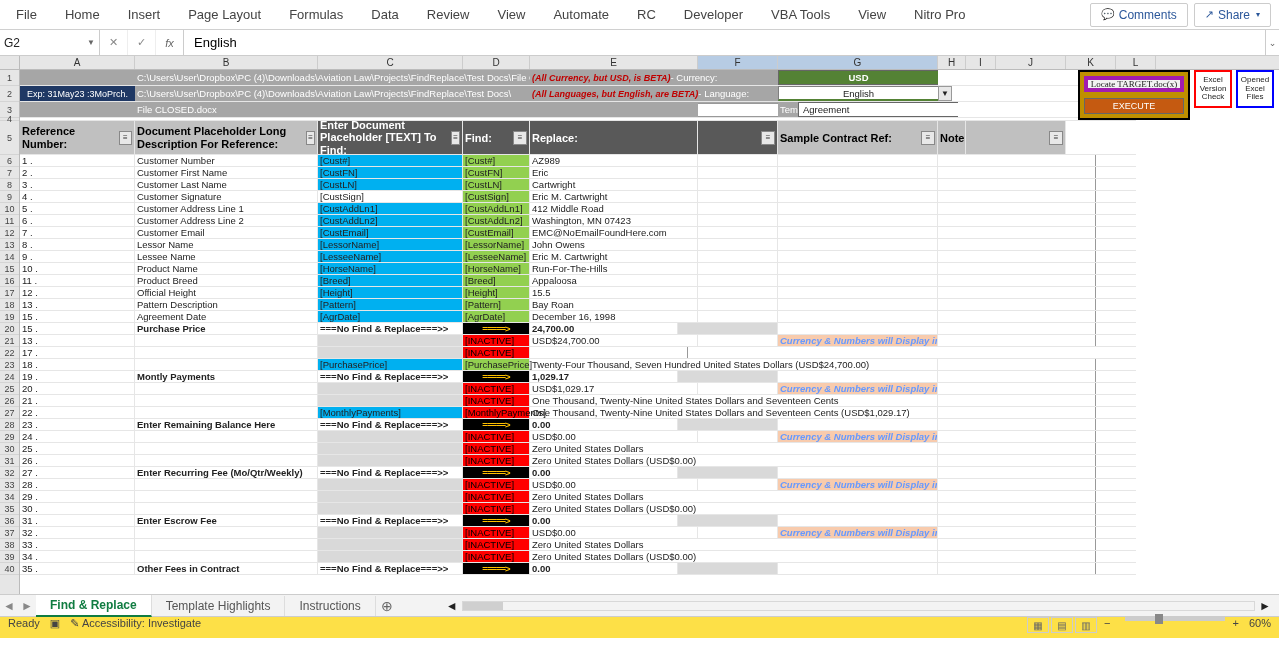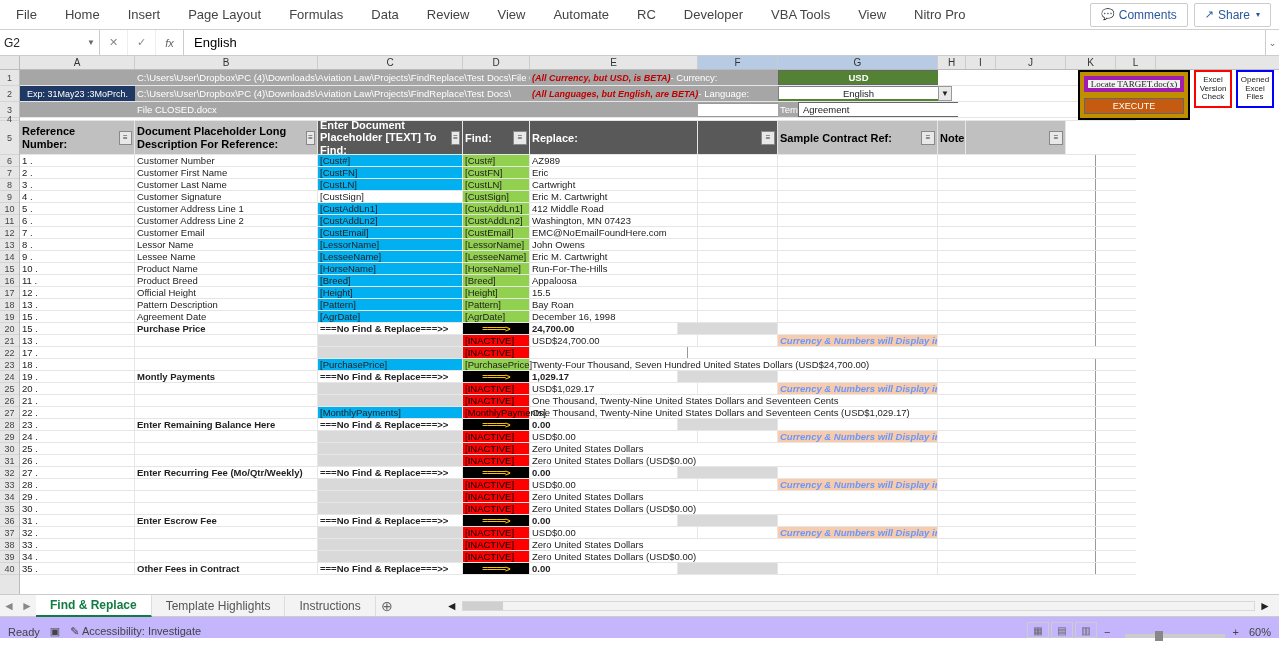--- a/index.html
+++ b/index.html
@@ -75,21 +75,21 @@
 .tabs { display:flex; align-items:center; height:22px; background:#f3f3f3; border-top:1px solid #ccc; font-size:12px; }
 .tab-arrow{width:18px;text-align:center;color:#888}
 .tab { padding: 3px 14px; border-right: 1px solid #ddd; color:#555; position:relative;}
 .tab.active{background:#fff;border-bottom:2px solid #107c41;color:#107c41;font-weight:600}
 .tab-add{width:22px;text-align:center;color:#666;font-size:14px}
 .hscroll{flex:1;display:flex;align-items:center;padding:0 8px}
 .hscroll .bar{flex:1;height:10px;background:#f3f3f3;border:1px solid #d8d8d8;position:relative;margin:0 4px}
 .hscroll .thumb{position:absolute;left:0;top:0;height:100%;width:40px;background:#cfcfcf}
 
 
-.status { display:flex; align-items:flex-end; height:22px; background:#c4b5fd; border-top:1px solid #ccc; font-size:11px; padding:0 8px; color:#444; }
+.status { display:flex; align-items:flex-start; height:22px; background:#fde047; border-top:1px solid #ccc; font-size:11px; padding:0 8px; color:#444; }
 .status .sp{flex:1}
 .status .zoom-slider{width:100px;height:4px;background:#ccc;position:relative;margin:0 8px}
 .status .zoom-slider .knob{position:absolute;left:30px;top:-3px;width:8px;height:10px;background:#888}
 .view-btn{width:22px;height:16px;border:1px solid #ccc;margin:0 1px;display:inline-flex;align-items:center;justify-content:center;font-size:10px;color:#666}
 
 .red-ital{color:#c00000;font-style:italic;font-weight:700;font-size:9px}
 .overflow-vis{overflow:visible}
 .link{color:#6699ff;font-style:italic;font-weight:700}
 .dd-arrow{font-size:8px;margin-left:2px}
 .input-lang{border:1px solid #7f7f7f;border-bottom:2px solid #548235}

